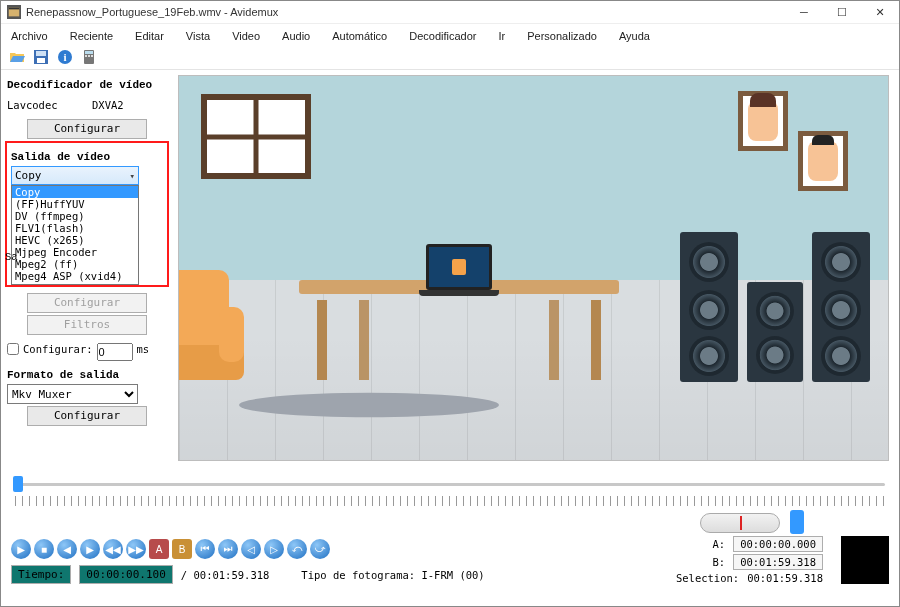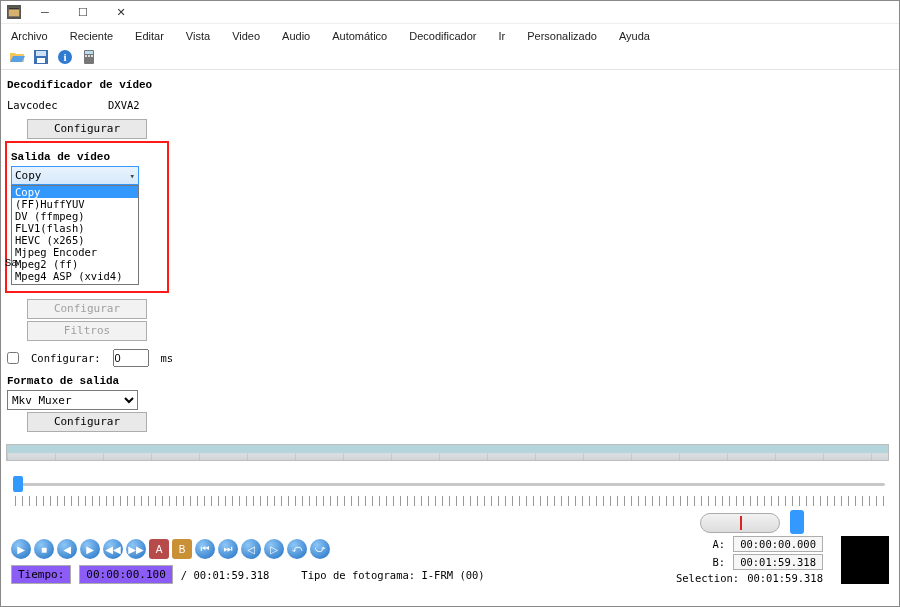--- a/index.html
+++ b/index.html
@@ -6,31 +6,31 @@
 body { font-family: "Segoe UI", Tahoma, sans-serif; font-size: 11px; background: #fff; width: 900px; height: 607px; overflow: hidden; position: relative; border: 1px solid #888; }
 .titlebar { height: 23px; display: flex; align-items: center; padding: 0 0 0 6px; background: #fff; border-bottom: 1px solid #eee; }
 .titlebar .appicon { width: 14px; height: 14px; margin-right: 5px; }
 .titlebar .title { font-size: 11px; color: #333; flex: 1; }
 .titlebar .winbtns { display: flex; }
 .titlebar .winbtn { width: 38px; height: 22px; display: flex; align-items: center; justify-content: center; color: #333; }
 .menubar { height: 20px; display: flex; align-items: flex-end; padding: 0 4px; gap: 10px; }
 .menubar .mitem { padding: 2px 6px; font-size: 11px; color: #222; }
 .iconbar { height: 26px; display: flex; align-items: center; padding: 2px 6px; gap: 4px; border-bottom: 1px solid #e4e4e4; }
 .iconbar .ibtn { width: 20px; height: 20px; display: flex; align-items: center; justify-content: center; border-radius: 2px; }
-.mainrow { display: flex; height: 396px; flex-direction: column; }
+.mainrow { display: flex; height: 396px; }
 .sidebar { width: 172px; padding: 5px 6px; font-family: Consolas, "Courier New", monospace; font-size: 11px; }
 .sidebar .group-title { font-weight: bold; margin: 4px 0 3px; }
 .sidebar .btn { display: block; width: 120px; height: 20px; margin: 2px auto; border: 1px solid #adadad; background: #e9e9e9; font-family: Consolas, monospace; font-size: 11px; text-align: center; line-height: 18px; }
 .sidebar .btn.disabled { color: #a0a0a0; background: #f2f2f2; }
-.sidebar .row { display: flex; align-items: center; gap: 12px; margin: 8px 0; }
+.sidebar .row { display: flex; align-items: flex-start; gap: 4px; margin: 8px 0; }
 .sidebar select { width: 120px; height: 20px; font-family: Consolas, monospace; font-size: 11px; border: 1px solid #7a7a7a; background: #fff; }
 .sidebar select.wide { width: 131px; }
 .sidebar input[type=checkbox] { width: 12px; height: 12px; }
 .sidebar input[type=number] { width: 36px; height: 18px; font-size: 11px; }
-.redbox { border: 2px solid #ff1a1a; padding: 4px 4px 6px; margin: 2px -2px 6px; position: relative; }
+.redbox { border: 2px solid #ff1a1a; padding: 4px 4px 0; margin: 2px -2px 6px; position: relative; }
 .dropdown-open { position: relative; }
 .combo { width: 128px; height: 19px; border: 1px solid #3399ff; background: linear-gradient(#e9f3fd,#d6e9fb); padding: 1px 3px; font-family: Consolas, monospace; font-size: 11px; display: flex; align-items: center; justify-content: space-between; }
 .combo .arrow { font-size: 9px; color: #444; }
 .listbox { width: 128px; border: 1px solid #767676; background: #fff; margin-top: 0; max-height: 100px; overflow-y: scroll; font-family: Consolas, monospace; font-size: 10.5px; line-height: 12px; }
 .listbox .opt { padding: 0 3px; white-space: nowrap; overflow: hidden; }
 .listbox .opt.sel { background: #3399ff; color: #fff; }
 .viewer { flex: 1; margin: 5px 10px 5px 5px; border: 1px solid #bdbdbd; background: linear-gradient(#b4d5db 0 53%, #a9c3c9 53% 53.5%, #d9dde0 53.5% 100%); position: relative; overflow: hidden; }
 .floor { position: absolute; left:0; right:0; bottom:0; height:47%; background:#d9dde0; background-image: repeating-linear-gradient(90deg, rgba(0,0,0,.08) 0 1px, transparent 1px 48px), linear-gradient(transparent 30%, rgba(0,0,0,.04)); }
 .rug { position:absolute; left:60px; bottom:20px; width:260px; height:70px; background:#9ea4ad; border-radius:50%; transform:scaleY(.35); }
 .window { position:absolute; left:22px; top:18px; width:110px; height:85px; background:#fff; border:6px solid #5a3f2a; }
@@ -70,36 +70,37 @@
 .seekbar .thumb{width:10px;height:16px;background:#3399ff;position:absolute;left:2px;top:0;border-radius:2px;}
 .tickrow{height:12px;position:relative;margin-bottom:4px;}
 .tickrow::after{content:"";position:absolute;left:4px;right:4px;top:0;height:10px;background:repeating-linear-gradient(90deg,#999 0 1px,transparent 1px 7px);}
 .pbtn{width:20px;height:20px;border-radius:50%;background:radial-gradient(circle at 35% 30%,#8ec7f7,#1f6fc2);display:flex;align-items:center;justify-content:center;color:#fff;font-size:10px;}
 .pbtn.square{border-radius:3px;background:#b74b4b;}
 .pbtn.squareB{border-radius:3px;background:#c99035;}
 .vol{width:80px;height:20px;border:1px solid #aaa;border-radius:10px;background:linear-gradient(#f2f2f2,#ddd);position:relative;margin-left:auto;margin-right:6px;}
 .vol .mark{position:absolute;left:50%;top:2px;width:2px;height:14px;background:#d22;}
 .volthumb{width:14px;height:24px;background:#3399ff;border-radius:3px;margin-top:-2px;}
 .tinylabel{font-family:Consolas,monospace;font-size:10.5px;display:inline-block;}
-.timebox{font-family:Consolas,monospace;border:1px solid #adadad;background:#8b5cf6;padding:2px 6px;}
+.timebox{font-family:Consolas,monospace;border:1px solid #adadad;background:#0f766e;padding:2px 6px;}
 .readout{font-family:Consolas,monospace;font-size:10.5px;}
 .rightstack{display:flex;flex-direction:column;gap:2px;align-items:flex-end;font-family:Consolas,monospace;font-size:10.5px;margin-right:6px;}
 .rightstack .rline{display:flex;gap:8px;align-items:center;}
 .rightstack .valbox{border:1px solid #adadad;background:#f6f6f6;padding:1px 6px;min-width:84px;text-align:right;}
 .blacksq{width:48px;height:48px;background:#000;}
 </style>
 </head>
 <body>
 
 <div class="titlebar">
   <svg class="appicon" viewBox="0 0 16 16">
       <rect width="16" height="16" fill="#555"></rect>
       <rect x="2" y="3" width="12" height="10" fill="#d6b26e"></rect>
       <rect x="2" y="3" width="12" height="2" fill="#333"></rect>
     </svg>
+  <span class="title">Renepassnow_Portuguese_19Feb.wmv - Avidemux</span>
   <div class="winbtns">
     <div class="winbtn">─</div>
     <div class="winbtn">☐</div>
     <div class="winbtn close">✕</div>
   </div>
 </div>
 
 <div class="menubar">
   <span class="mitem">Archivo</span>
   <span class="mitem">Reciente</span>

